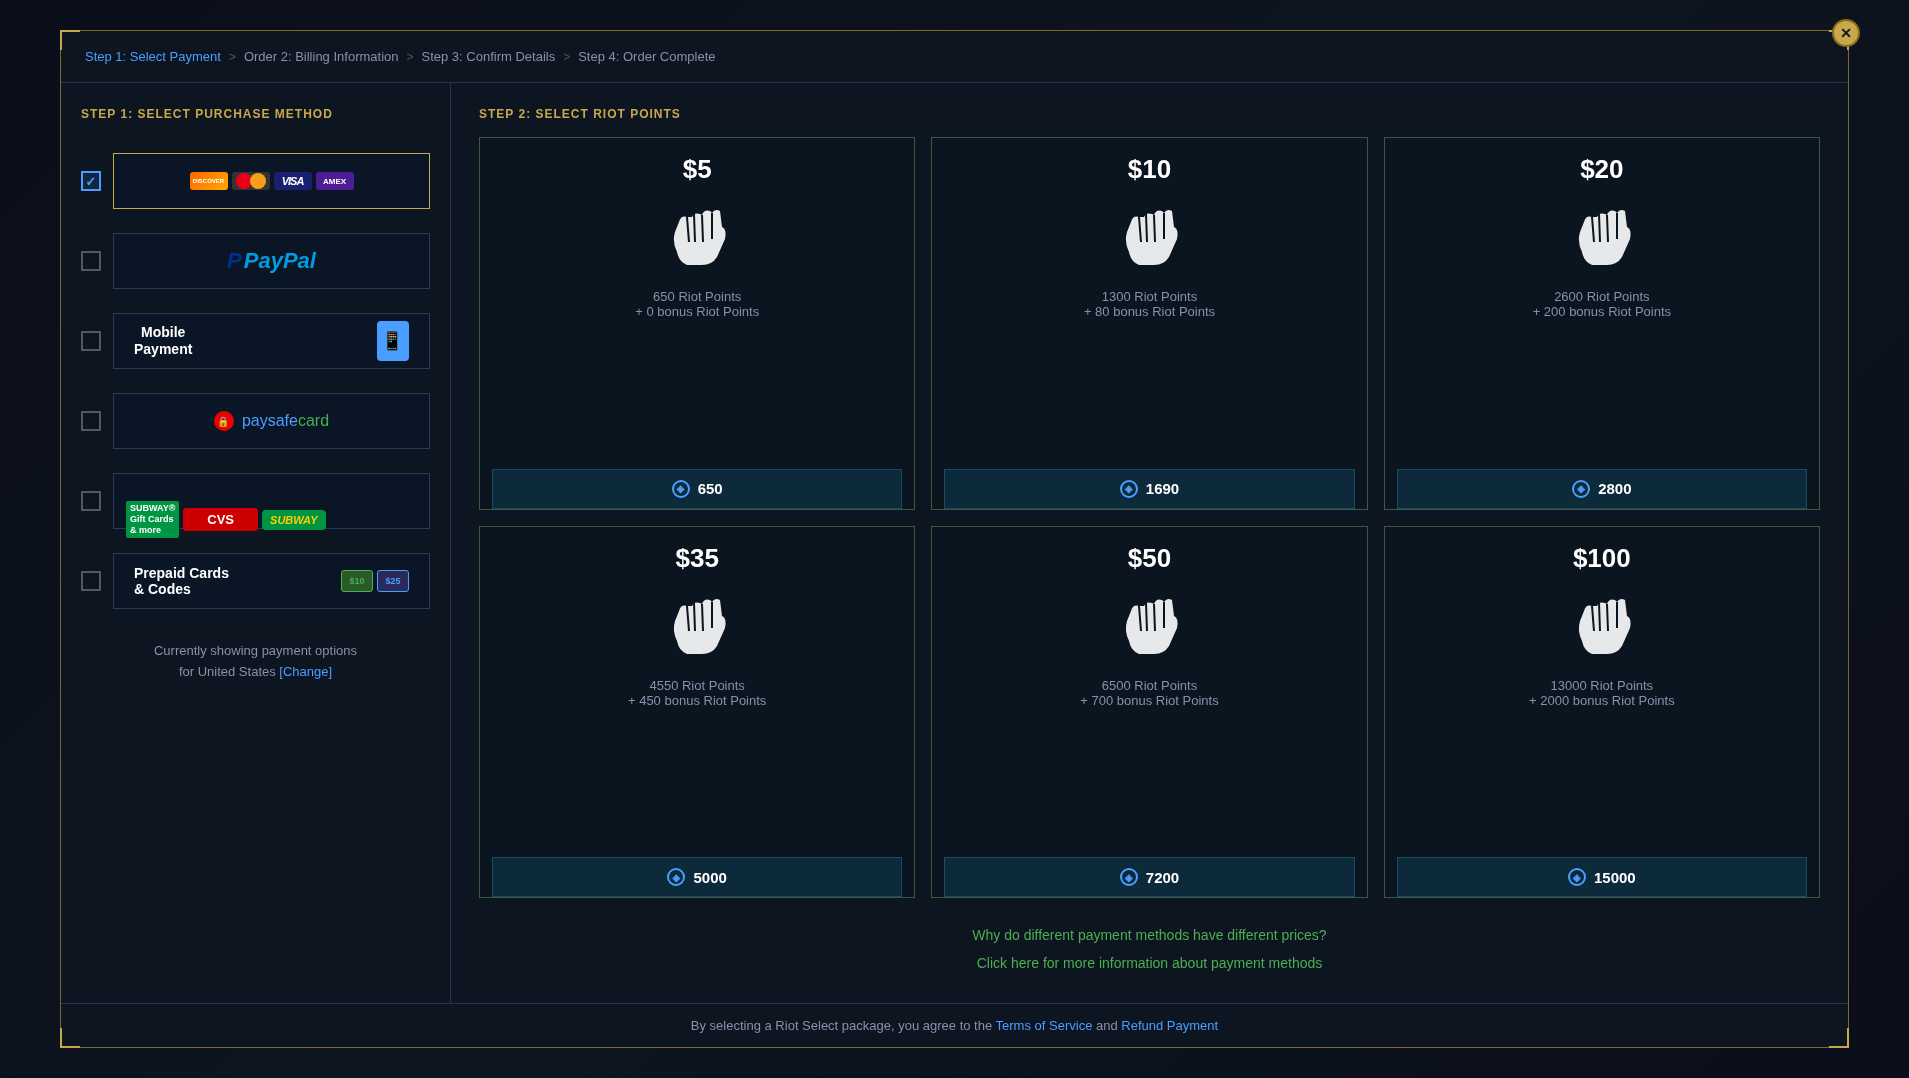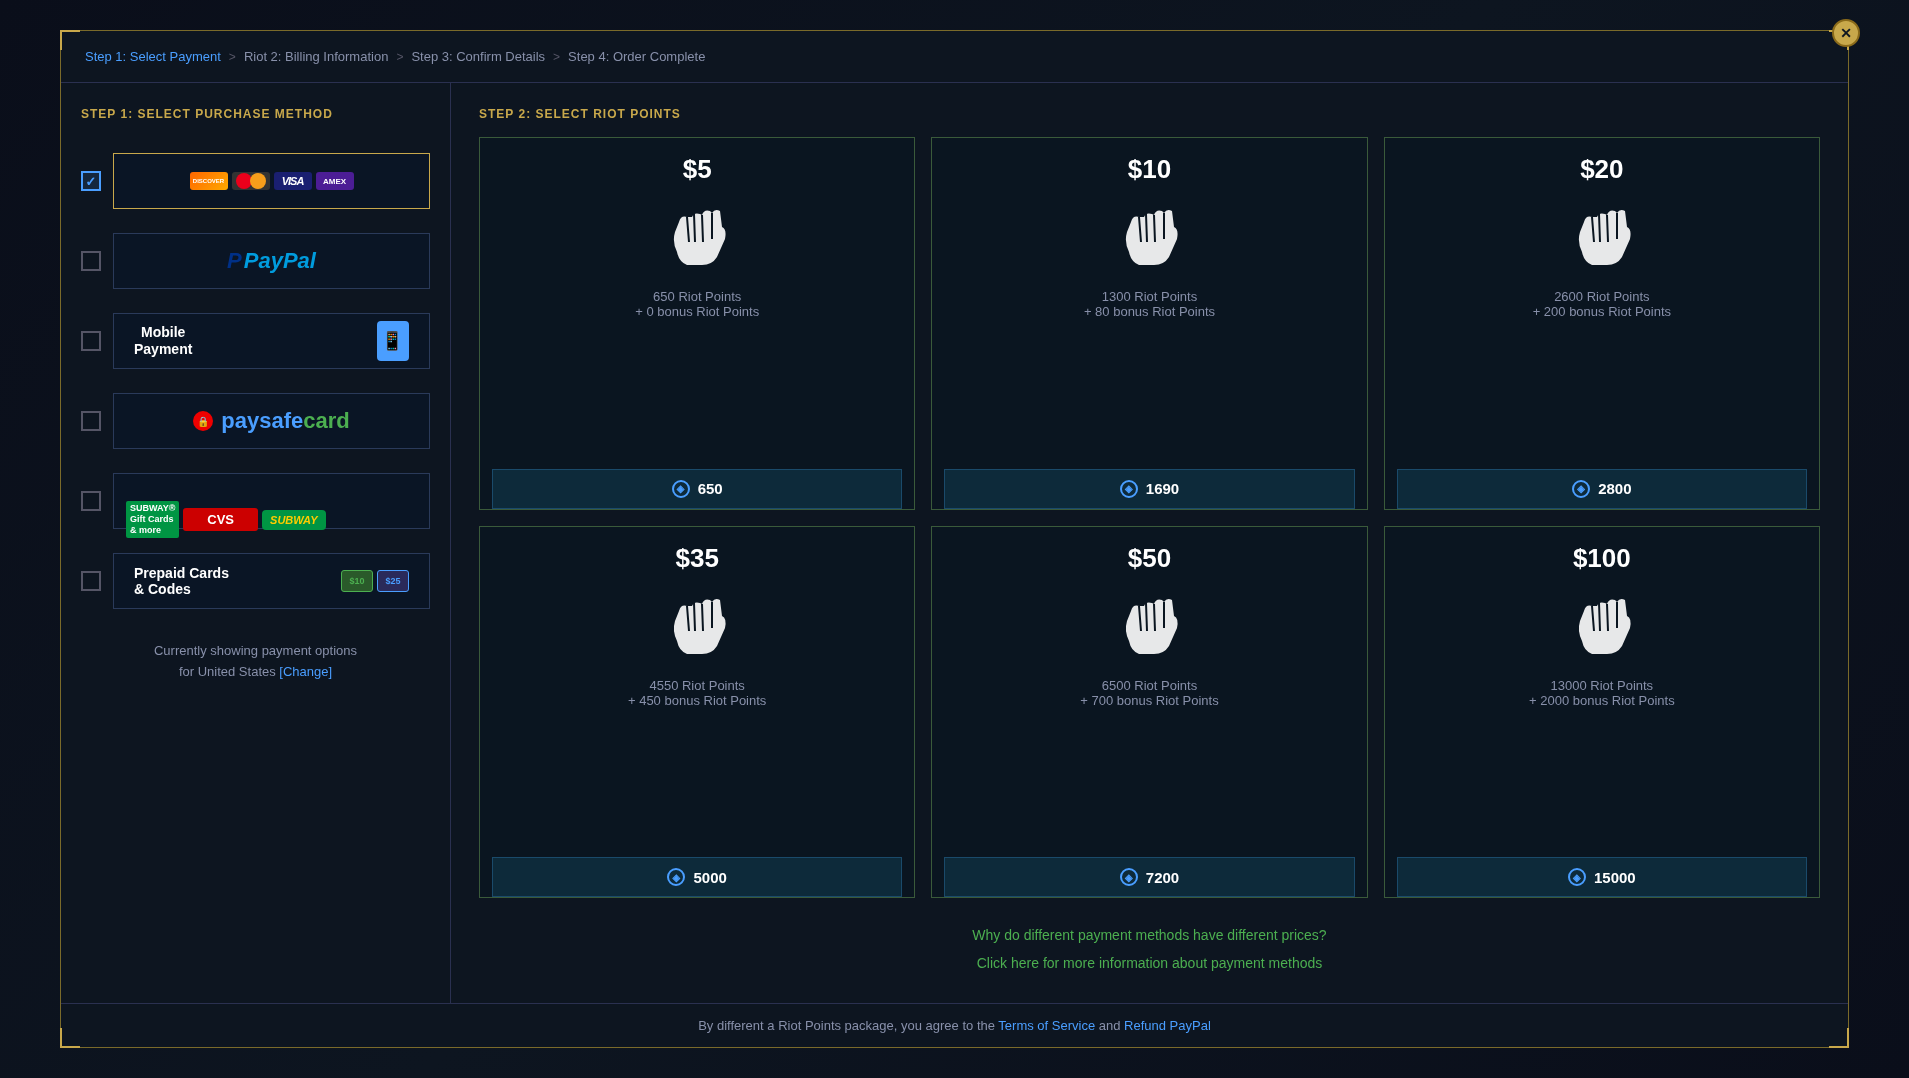--- a/index.html
+++ b/index.html
@@ -234,22 +234,22 @@
       background: #e00;
       border-radius: 50%;
       display: flex;
       align-items: center;
       justify-content: center;
       font-size: 10px;
       color: white;
     }
 
     .paysafe-text {
-      font-size: 22px;
-      font-weight: bold;
+      font-size: 16px;
+      font-weight: normal;
     }
 
     .paysafe-blue { color: #4a9eff; }
     .paysafe-green { color: #4caf50; }
 
     .subway-content {
       display: flex;
       align-items: center;
       gap: 4px;
       width: 100%;
@@ -465,21 +465,21 @@
   <div class="corner-tl corner-decoration"></div>
   <div class="corner-tr corner-decoration"></div>
   <div class="corner-bl corner-decoration"></div>
   <div class="corner-br corner-decoration"></div>
 
   <div class="close-btn">✕</div>
 
   <div class="breadcrumb">
     <span class="breadcrumb-step active">Step 1: Select Payment</span>
     <span class="breadcrumb-sep">&gt;</span>
-    <span class="breadcrumb-step">Riot 2: Billing Information</span>
+    <span class="breadcrumb-step">Order 2: Billing Information</span>
     <span class="breadcrumb-sep">&gt;</span>
     <span class="breadcrumb-step">Step 3: Confirm Details</span>
     <span class="breadcrumb-sep">&gt;</span>
     <span class="breadcrumb-step">Step 4: Order Complete</span>
   </div>
 
   <div class="content">
 
     <div class="left-panel">
       <div class="panel-title">STEP 1: SELECT PURCHASE METHOD</div>
@@ -665,18 +665,18 @@
       </div>
 
       <div class="links-section">
         <a class="info-link">Why do different payment methods have different prices?</a>
         <a class="info-link">Click here for more information about payment methods</a>
       </div>
     </div>
   </div>
 
   <div class="footer">
-    <span>By different a Riot Points package, you agree to the </span>
+    <span>By selecting a Riot Select package, you agree to the </span>
     <a>Terms of Service</a>
     <span> and </span>
-    <a>Refund PayPal</a>
+    <a>Refund Payment</a>
   </div>
 </div>
 
 </body></html>

